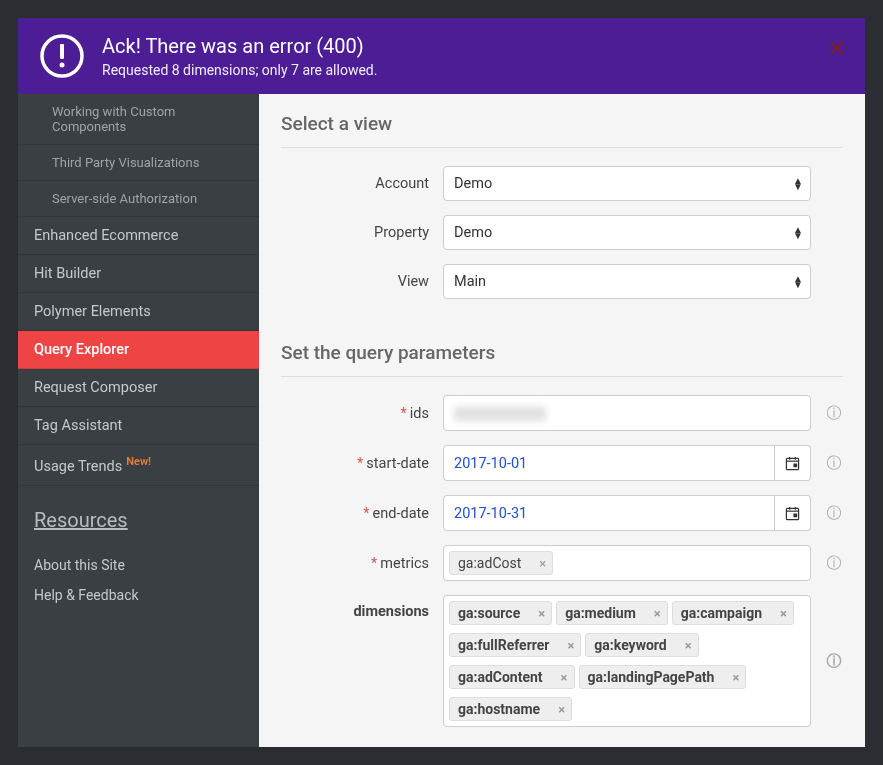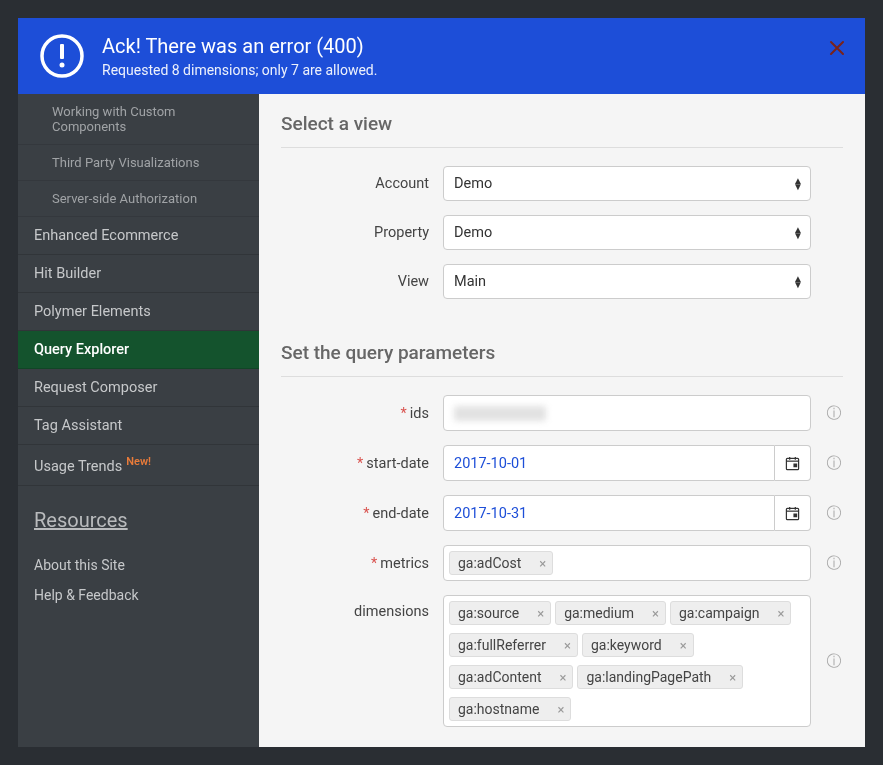--- a/index.html
+++ b/index.html
@@ -12,21 +12,21 @@
   overflow: hidden;
 }
 .app {
   background: #fff;
   height: 729px;
   display: flex;
   flex-direction: column;
   position: relative;
 }
 .error-banner {
-  background: #1d4ed8;
+  background: #4c1d95;
   color: #fff;
   padding: 14px 20px;
   display: flex;
   align-items: center;
   gap: 16px;
   position: relative;
 }
 .error-icon {
   width: 48px;
   height: 48px;
@@ -66,21 +66,21 @@
   cursor: pointer;
   border-bottom: 1px solid rgba(0,0,0,0.15);
 }
 .nav-item.sub {
   padding-left: 34px;
   font-size: 13px;
   color: #a0a3a6;
   border-bottom: 1px solid rgba(0,0,0,0.1);
 }
 .nav-item.active {
-  background: #14532d;
+  background: #ef4444;
   color: #fff;
   font-weight: 500;
 }
 .nav-item .new {
   color: #e87b3a;
   font-size: 11px;
   font-weight: 600;
   margin-left: 4px;
   vertical-align: super;
 }
@@ -226,21 +226,21 @@
   gap: 18px;
   margin-bottom: 4px;
 }
 .tag .x {
   color: #999;
   cursor: pointer;
   font-size: 13px;
   line-height: 1;
 }
 .section-gap { height: 28px; }
-.dim-row { align-items: flex-start; }
+.dim-row { align-items: flex-start; font-weight: bold; }
 .dim-row .form-label { padding-top: 8px; }
 .dim-row .info-icon { align-self: center; }
 </style>
 </head>
 <body>
 
 <div class="app">
   <div class="error-banner">
     <svg class="error-icon" viewBox="0 0 48 48">
       <circle cx="24" cy="24" r="20" fill="none" stroke="#fff" stroke-width="3.5"></circle>

